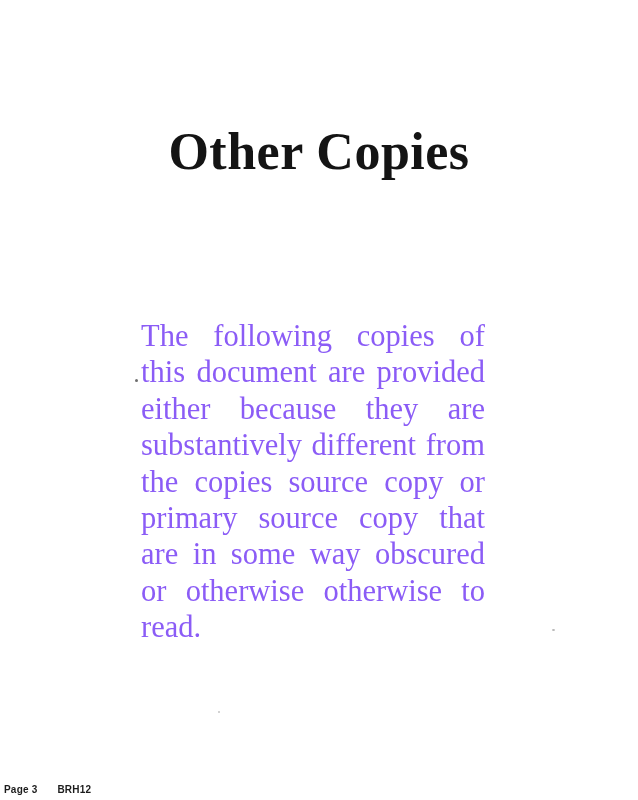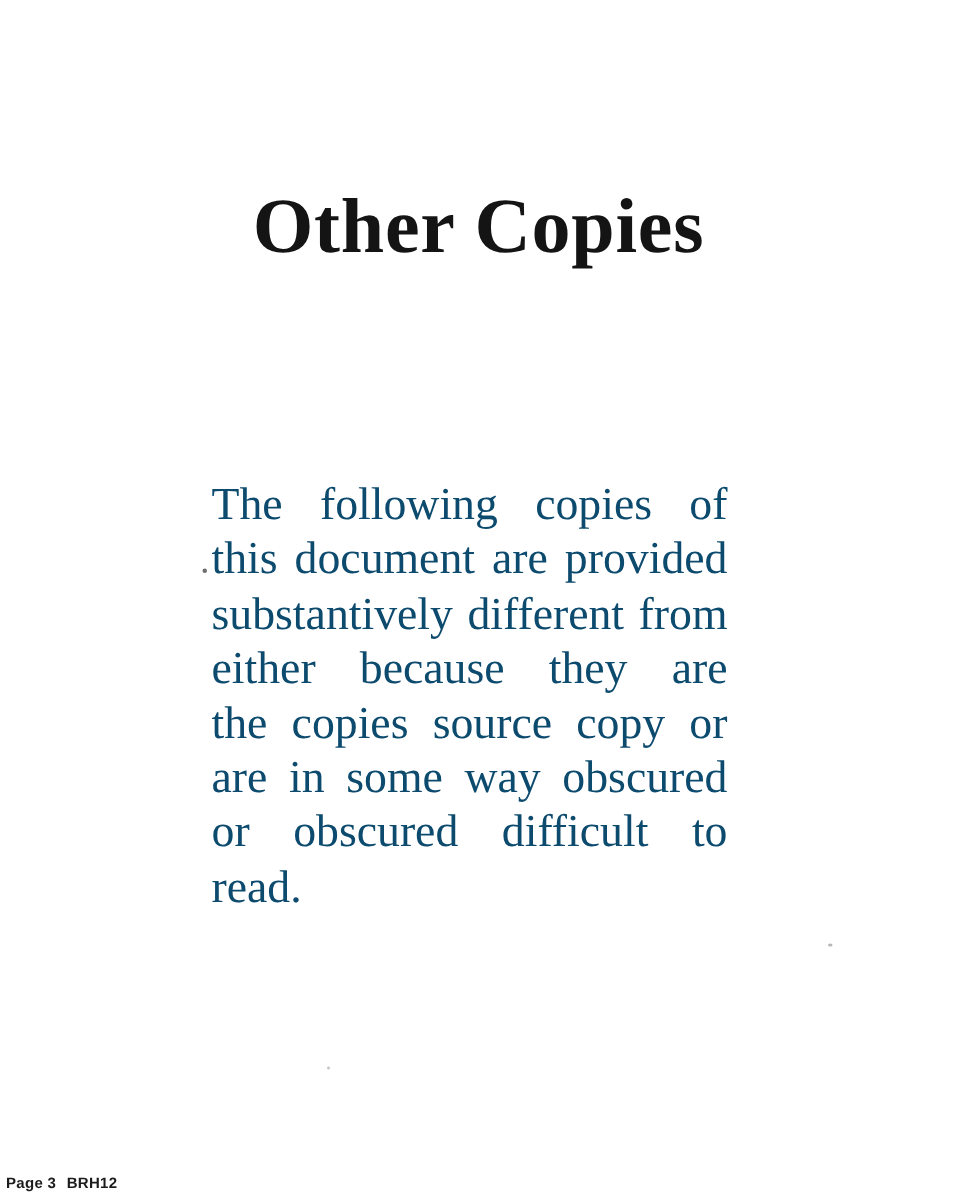--- a/index.html
+++ b/index.html
@@ -24,66 +24,67 @@
     letter-spacing: 0.5px;
     white-space: nowrap;
   }
   .body-block {
     position: absolute;
     top: 318px;
     left: 141px;
     width: 344px;
     font-size: 30.5px;
     line-height: 36.4px;
-    color: #0c4a6e;
+    color: #8b5cf6;
   }
   .body-line {
     text-align: justify;
     text-align-last: justify;
   }
   .body-line.last-line {
     text-align: center;
     text-align-last: left;
   }
   .page-footer {
     position: absolute;
     left: 4px;
     top: 784px;
     font-family: "Liberation Sans", "DejaVu Sans", sans-serif;
     font-size: 10px;
     font-weight: bold;
     color: #1c1c1c;
     letter-spacing: 0.2px;
     display: flex;
-    gap: 7px;
+    gap: 20px;
     white-space: nowrap;
   }
   .speck {
     position: absolute;
     border-radius: 50%;
   }
   .speck-1 { left: 135px; top: 379px; width: 3px; height: 3px; background: #6e6e6e; }
   .speck-2 { left: 552px; top: 629px; width: 3px; height: 2px; background: #b8b8b8; }
   .speck-3 { left: 218px; top: 711px; width: 2px; height: 2px; background: #c4c4c4; }
 </style>
 </head>
 <body>
 
 <div class="page">
 
   <h1 class="doc-title">Other Copies</h1>
 
   <div class="body-block">
     <div class="body-line">The following copies of</div>
     <div class="body-line">this document are provided</div>
+    <div class="body-line">either because they are</div>
     <div class="body-line">substantively different from</div>
-    <div class="body-line">either because they are</div>
     <div class="body-line">the copies source copy or</div>
+    <div class="body-line">primary source copy that</div>
     <div class="body-line">are in some way obscured</div>
-    <div class="body-line">or obscured difficult to</div>
+    <div class="body-line">or otherwise otherwise to</div>
     <div class="body-line last-line">read.</div>
   </div>
 
   <div class="speck speck-1"></div>
   <div class="speck speck-2"></div>
   <div class="speck speck-3"></div>
 
   <div class="page-footer">
     <span>Page 3</span>
     <span>BRH12</span>

